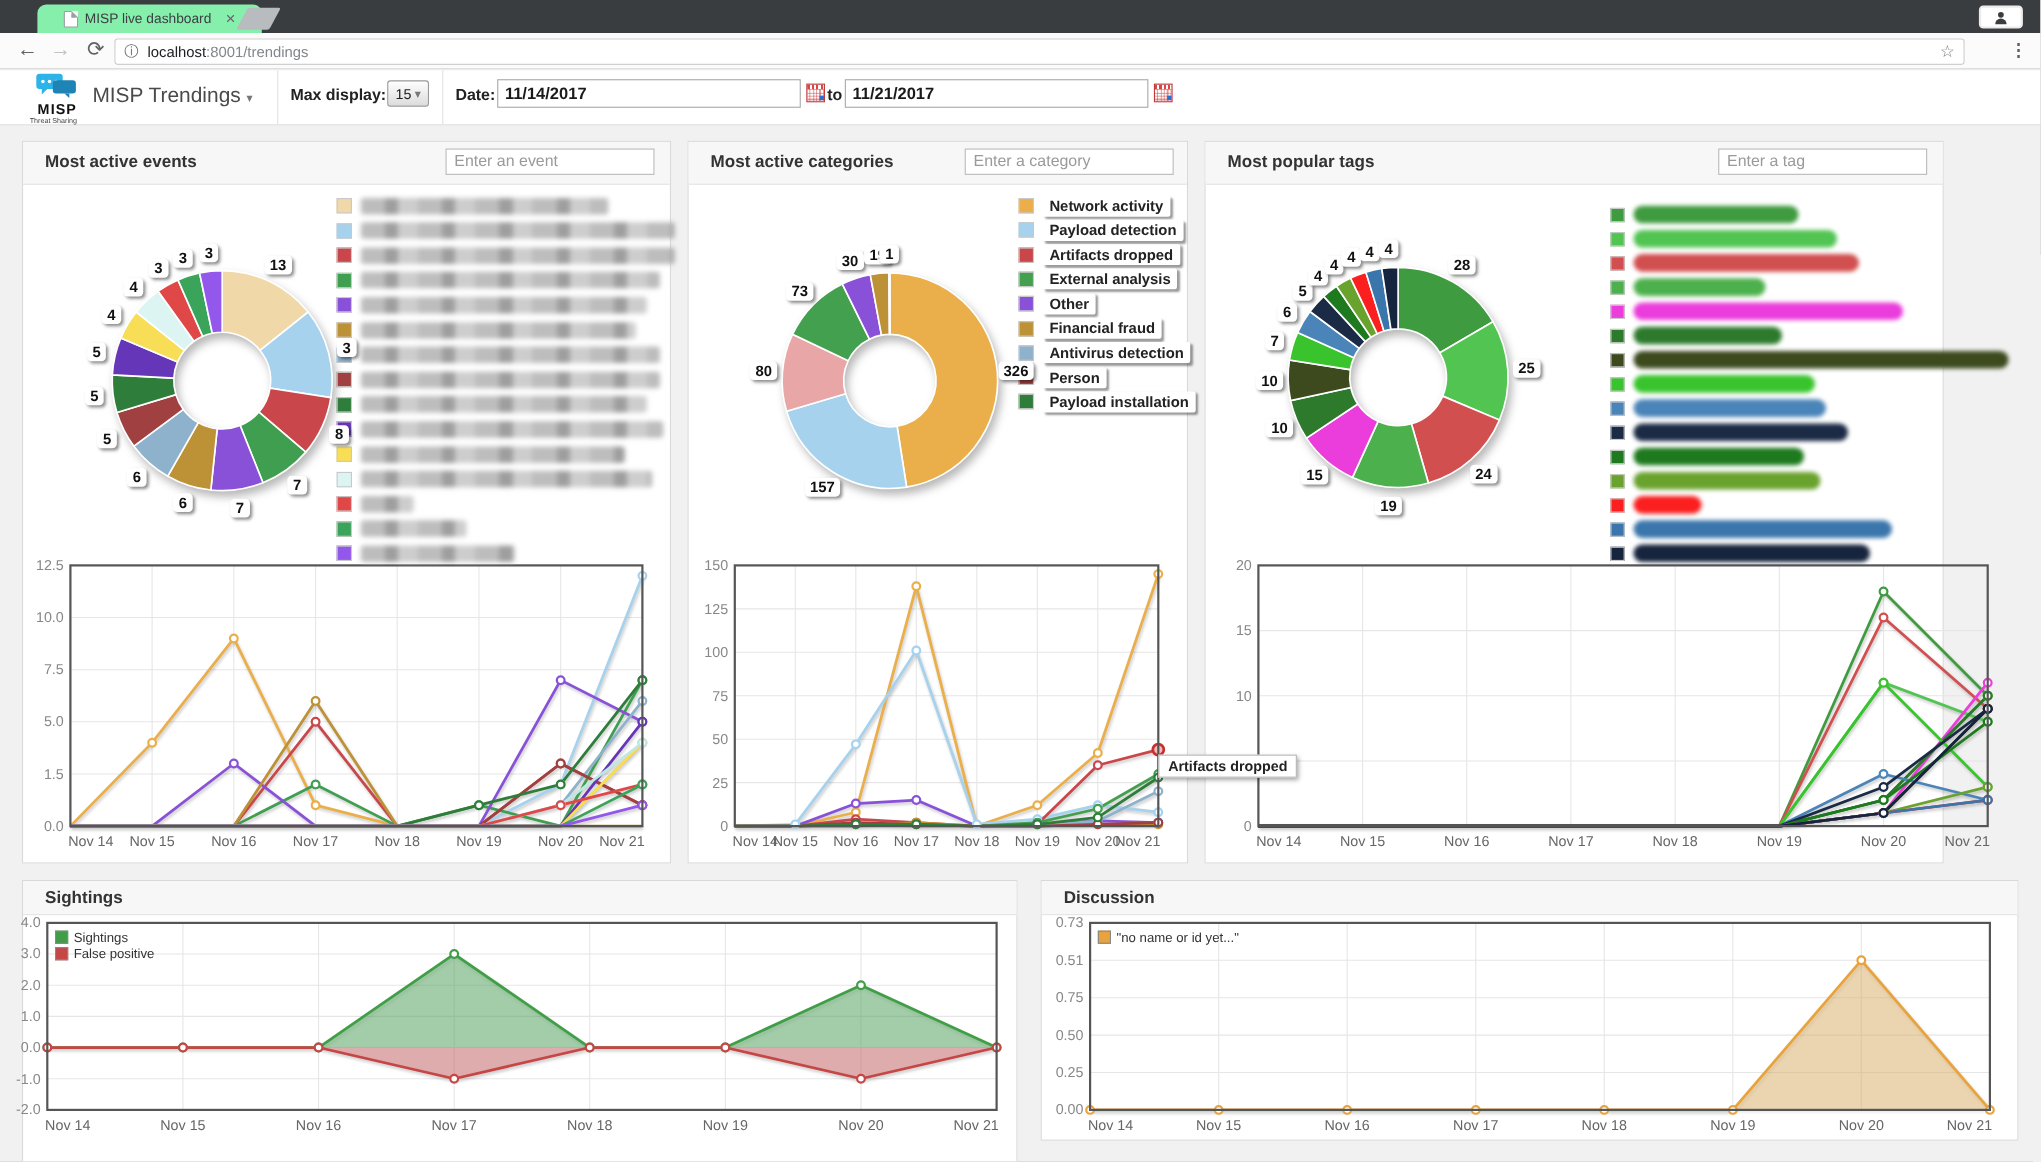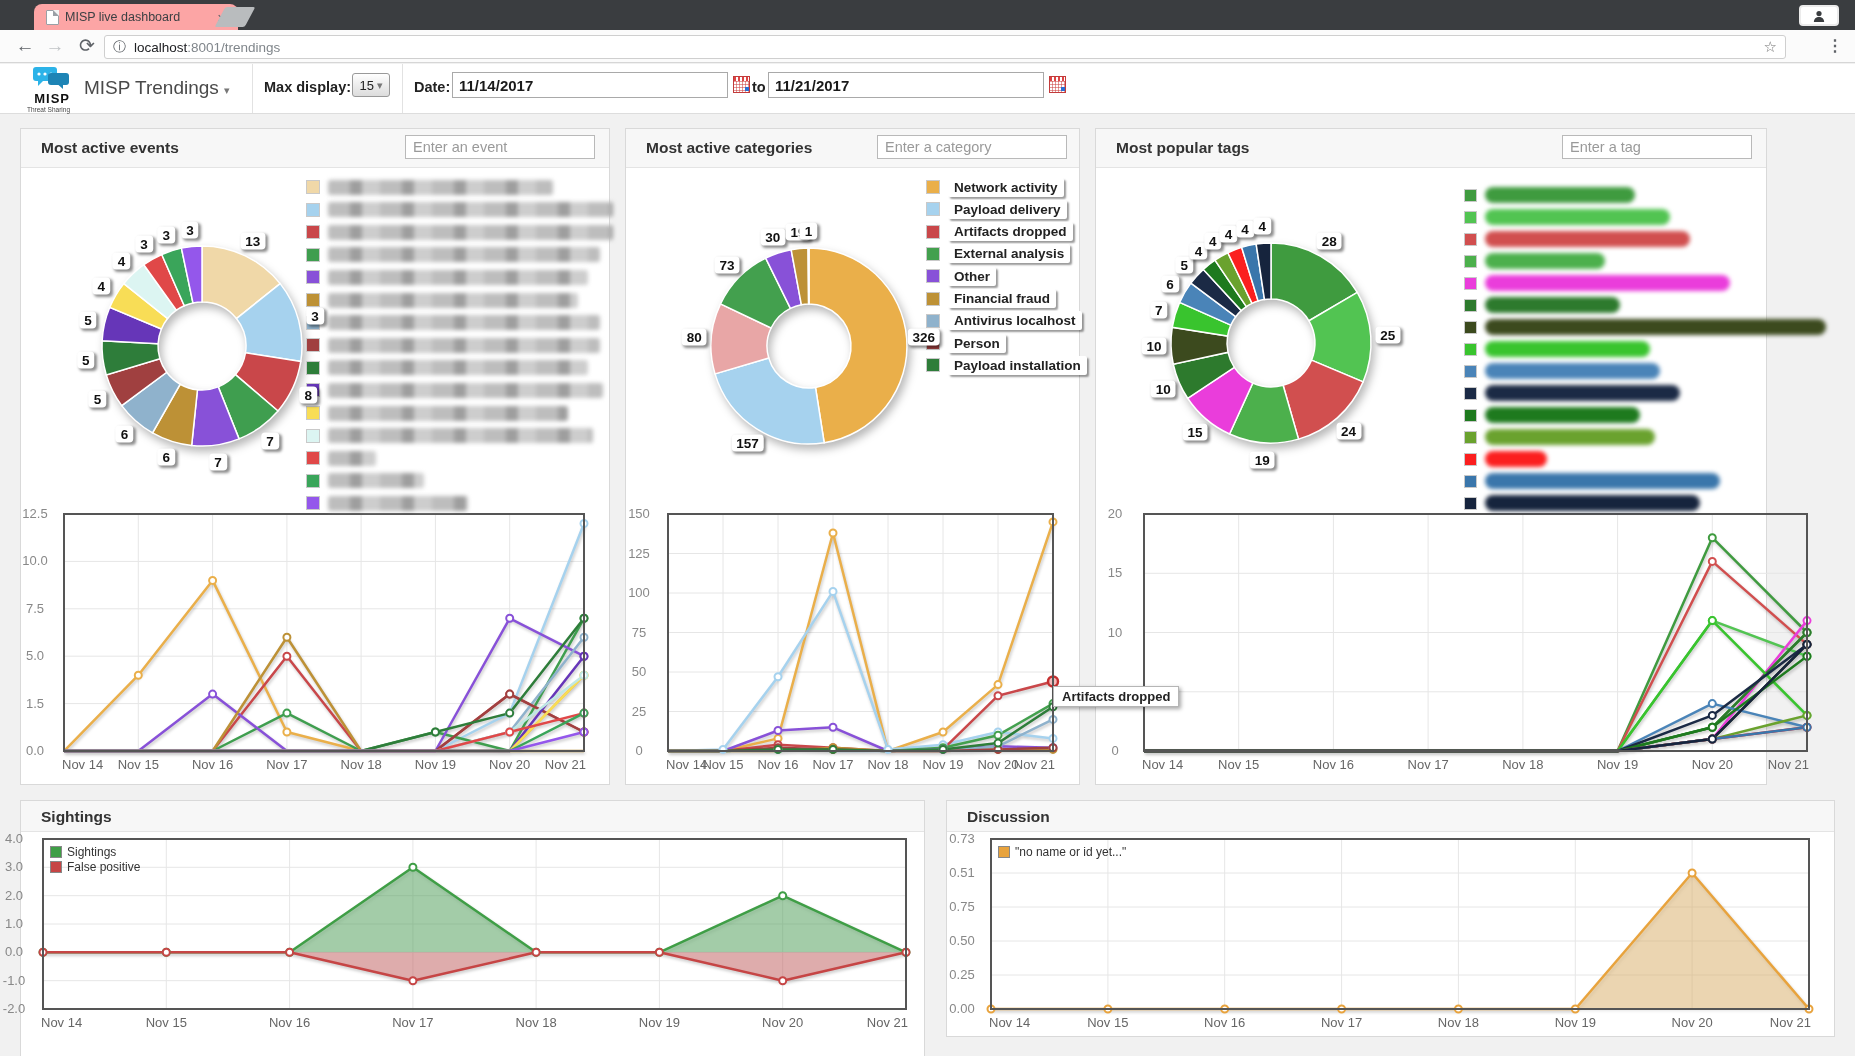--- a/index.html
+++ b/index.html
@@ -1,20 +1,20 @@
 <!DOCTYPE html>
 <html><head>
 <meta charset="utf-8">
 <style>
   html,body{margin:0;padding:0;background:#cfcfcf;font-family:"Liberation Sans",sans-serif;}
   #screen{position:relative;width:1855px;height:1056px;background:#f1f1f1;overflow:hidden;}
 
   
   .tabstrip{position:absolute;left:0;top:0;width:100%;height:30px;background:#3a3d40;}
-  .tab{position:absolute;left:34px;top:4px;width:204px;height:26px;background:#fca5a5;border-radius:8px 8px 0 0;display:flex;align-items:center;padding:0 12px;box-sizing:border-box;}
+  .tab{position:absolute;left:34px;top:4px;width:204px;height:26px;background:#86efac;border-radius:8px 8px 0 0;display:flex;align-items:center;padding:0 24px;box-sizing:border-box;}
   .favicon{width:11px;height:13px;background:#fff;border:1px solid #9aa0a6;border-radius:1px;position:relative;flex:none;}
   .favicon:after{content:"";position:absolute;right:-1px;top:-1px;border:3px solid #f3f3f3;border-left-color:#9aa0a6;border-bottom-color:#9aa0a6;}
   .tab-title{font-size:12.5px;color:#3c4043;white-space:nowrap;overflow:hidden;flex:1;margin:0 6px;}
   .tab-close{font-size:15px;color:#5f6368;line-height:1;}
   .newtab{position:absolute;left:220px;top:7px;width:30px;height:20px;background:#b9bcbe;transform:skewX(-28deg);border-radius:2px;}
   .profile-btn{position:absolute;right:16px;top:5px;width:40px;height:21px;border:2px solid #ebebeb;border-radius:4px;background:#fff;display:flex;align-items:center;justify-content:center;box-sizing:border-box;}
 
   .toolbar{position:absolute;top:30px;left:0;width:100%;height:33px;background:#fbfbfb;border-bottom:1px solid #d6d6d6;box-sizing:border-box;}
   .navbtn{position:absolute;top:3px;font-size:19px;line-height:26px;color:#5f6368;width:26px;text-align:center;}
   .navbtn.dis{color:#c0c3c6;}
@@ -51,21 +51,21 @@
 
   .vtag{position:absolute;transform:translate(-50%,-50%);background:#fff;border-radius:4px;padding:1px 5px;font-size:13.5px;font-weight:bold;color:#111;box-shadow:2px 2px 3px rgba(0,0,0,.45);white-space:nowrap;z-index:3;}
 
   .leg-row{position:absolute;height:18px;display:flex;align-items:center;}
   .leg-sw{width:14px;height:14px;border:1px solid #c9c9c9;margin-right:8px;flex:none;box-sizing:border-box;}
   .red-bar{height:15px;border-radius:3px;filter:blur(2.2px);background:repeating-linear-gradient(90deg,#bdbdbd 0 22px,#9e9e9e 22px 34px,#cdcdcd 34px 52px);}
   .cat-label{background:#fff;padding:0 6px;height:19px;line-height:19px;font-size:13.5px;font-weight:bold;color:#222;box-shadow:2px 2px 2px rgba(0,0,0,.4);border-radius:2px;white-space:nowrap;}
   .chip{height:16px;border-radius:8px;filter:blur(2px);}
 
   .chart{position:absolute;}
-  .ax-y{position:absolute;width:46px;text-align:center;font-size:13px;color:#888;}
+  .ax-y{position:absolute;width:46px;text-align:right;font-size:13px;color:#888;}
   .ax-x{position:absolute;font-size:13px;color:#666;white-space:nowrap;}
   .inl-leg{position:absolute;display:flex;align-items:center;height:14px;z-index:2;}
   .inl-sw{width:12px;height:12px;border:1px solid #888;margin-right:5px;box-sizing:border-box;}
   .inl-tx{font-size:12px;color:#333;white-space:nowrap;}
 
   .tooltip-box{position:absolute;left:1053px;top:686px;background:#fff;border:1px solid #b5b5b5;padding:2px 8px;font-size:13px;font-weight:bold;color:#222;box-shadow:2px 2px 4px rgba(0,0,0,.35);z-index:5;white-space:nowrap;}
 </style>
 </head>
 <body>
 
@@ -406,41 +406,41 @@
       <div class="ax-x" style="left: 231px; top: 628px; width: 62px; text-align: center;">Nov 18</div>
       <div class="ax-x" style="left: 286px; top: 628px; width: 62px; text-align: center;">Nov 19</div>
       <div class="ax-x" style="left: 341px; top: 628px; width: 62px; text-align: center;">Nov 20</div>
       <div class="ax-x" style="left: 367px; top: 628px; width: 62px; text-align: right;">Nov 21</div>
       <div class="leg-row" style="left: 300px; top: 49px;">
         <div class="leg-sw" style="background: rgb(234, 175, 74);"></div>
         <div class="cat-label">Network activity</div>
       </div>
       <div class="leg-row" style="left: 300px; top: 71.3px;">
         <div class="leg-sw" style="background: rgb(166, 210, 238);"></div>
-        <div class="cat-label">Payload delivery</div>
+        <div class="cat-label">Payload detection</div>
       </div>
       <div class="leg-row" style="left: 300px; top: 93.6px;">
         <div class="leg-sw" style="background: rgb(201, 71, 74);"></div>
         <div class="cat-label">Artifacts dropped</div>
       </div>
       <div class="leg-row" style="left: 300px; top: 115.9px;">
         <div class="leg-sw" style="background: rgb(67, 160, 78);"></div>
         <div class="cat-label">External analysis</div>
       </div>
       <div class="leg-row" style="left: 300px; top: 138.2px;">
         <div class="leg-sw" style="background: rgb(136, 81, 216);"></div>
         <div class="cat-label">Other</div>
       </div>
       <div class="leg-row" style="left: 300px; top: 160.5px;">
         <div class="leg-sw" style="background: rgb(189, 145, 54);"></div>
         <div class="cat-label">Financial fraud</div>
       </div>
       <div class="leg-row" style="left: 300px; top: 182.8px;">
         <div class="leg-sw" style="background: rgb(143, 178, 204);"></div>
-        <div class="cat-label">Antivirus localhost</div>
+        <div class="cat-label">Antivirus detection</div>
       </div>
       <div class="leg-row" style="left: 300px; top: 205.1px;">
         <div class="leg-sw" style="background: rgb(160, 64, 64);"></div>
         <div class="cat-label">Person</div>
       </div>
       <div class="leg-row" style="left: 300px; top: 227.4px;">
         <div class="leg-sw" style="background: rgb(46, 125, 58);"></div>
         <div class="cat-label">Payload installation</div>
       </div>
     </div>

